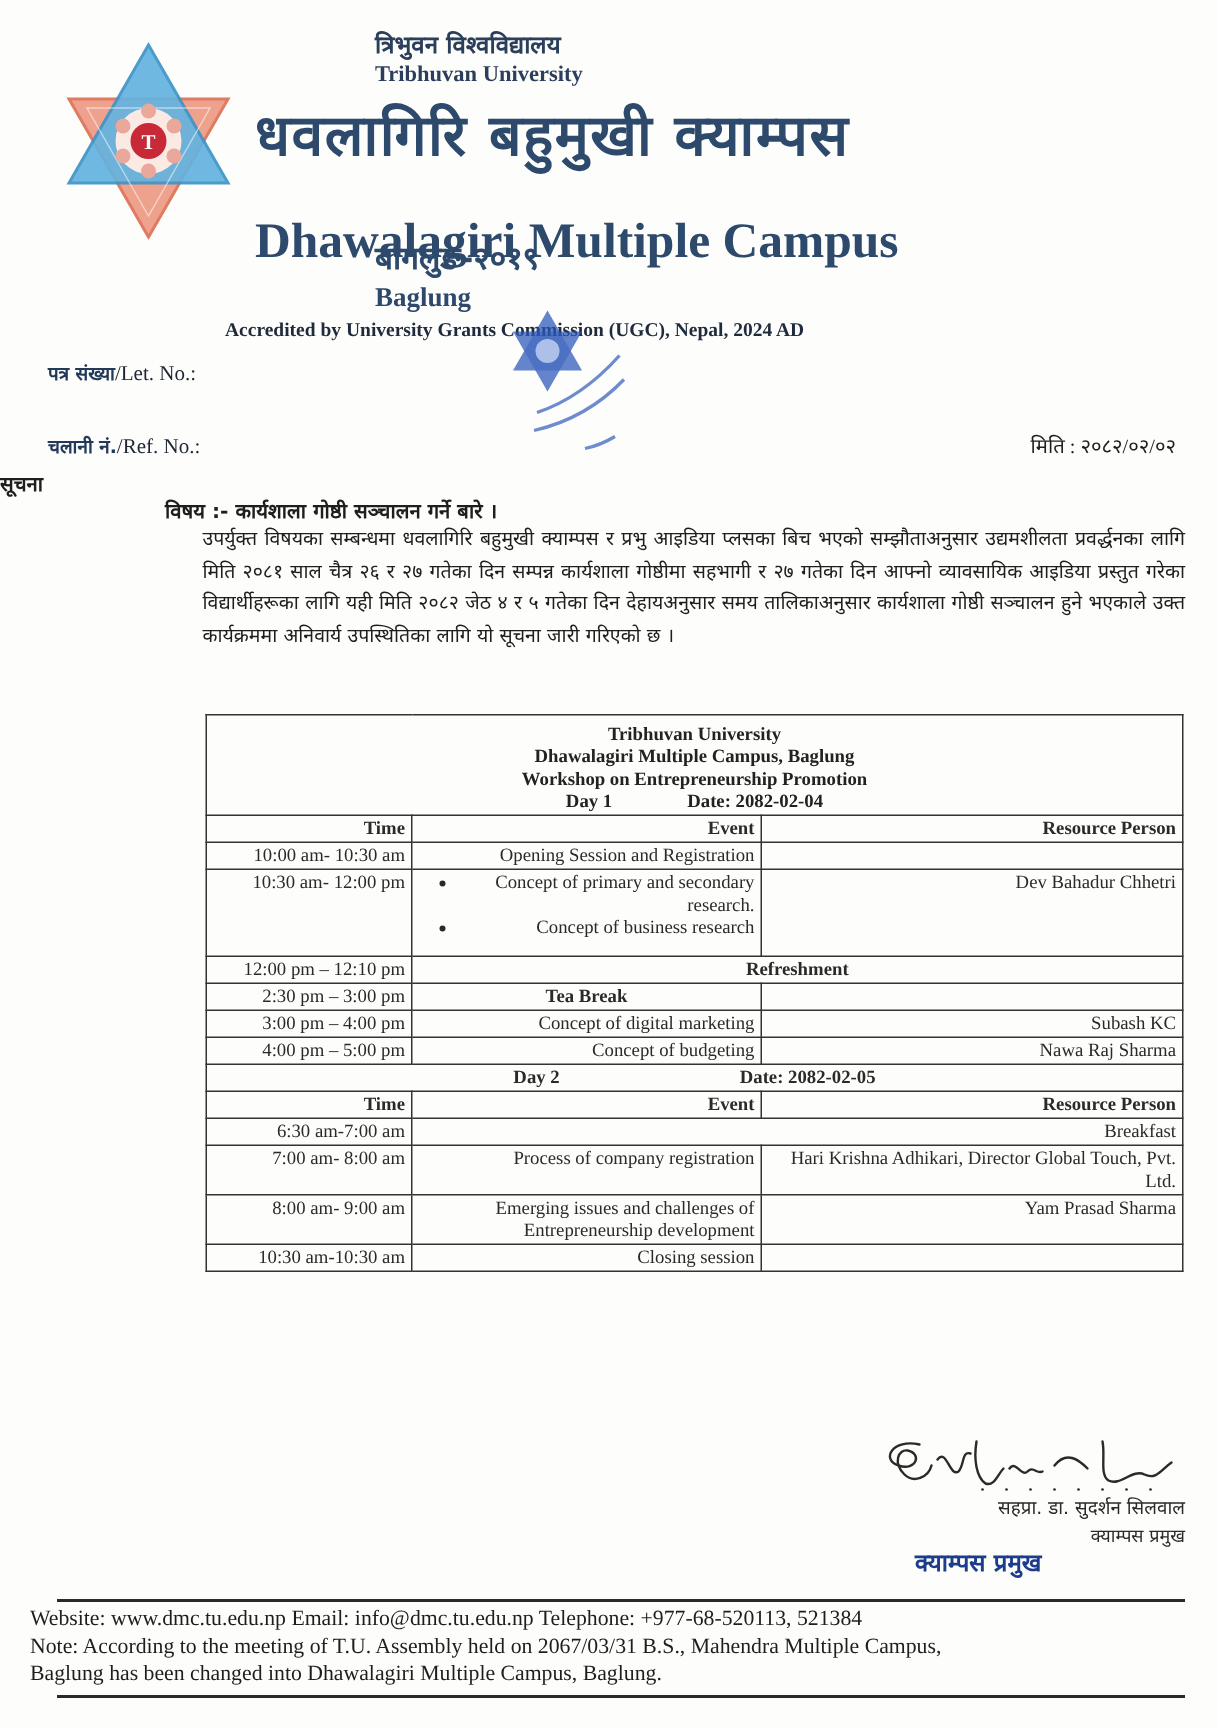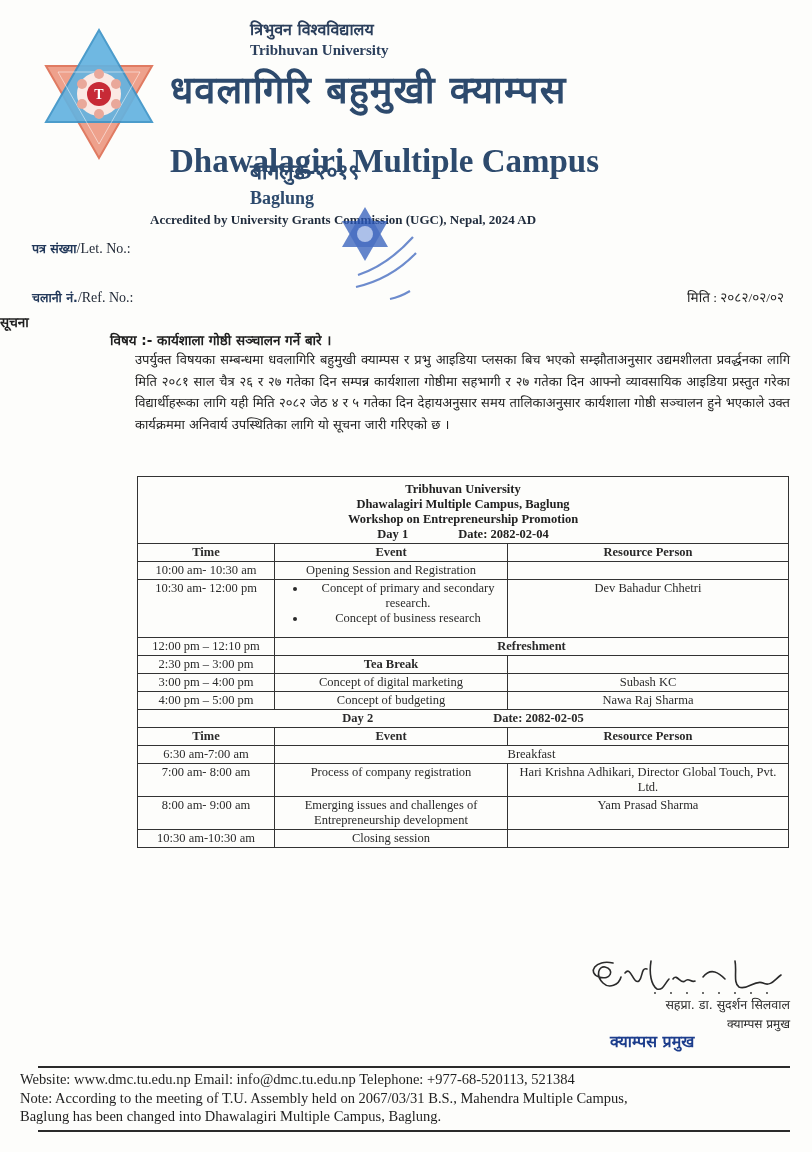--- a/index.html
+++ b/index.html
@@ -40,21 +40,21 @@
   #schedule {
     left: 137px; top: 476px; width: 652px;
     border-collapse: collapse;
     font-size: 12.5px;
     color: #2a2a2a;
   }
   #schedule td, #schedule th {
     border: 1.2px solid #333;
     padding: 1px 4px;
     vertical-align: top;
-    text-align: center;
+    text-align: right;
     font-weight: normal;
   }
   #schedule .banner td { text-align: center; font-weight: bold; font-size: 12.5px; line-height: 15px; padding: 5px 0 1px; color: #222; }
   #schedule .colhdr td { font-weight: bold; font-size: 12.5px; }
   #schedule .dayrow td { font-weight: bold; text-align: center; }
   #schedule td.b { font-weight: bold; text-align: center; }
   .c1 { width: 128px; }
   .c2 { width: 224px; }
   .c3 { }
   ul.bul { margin: 0; padding-left: 28px; }

